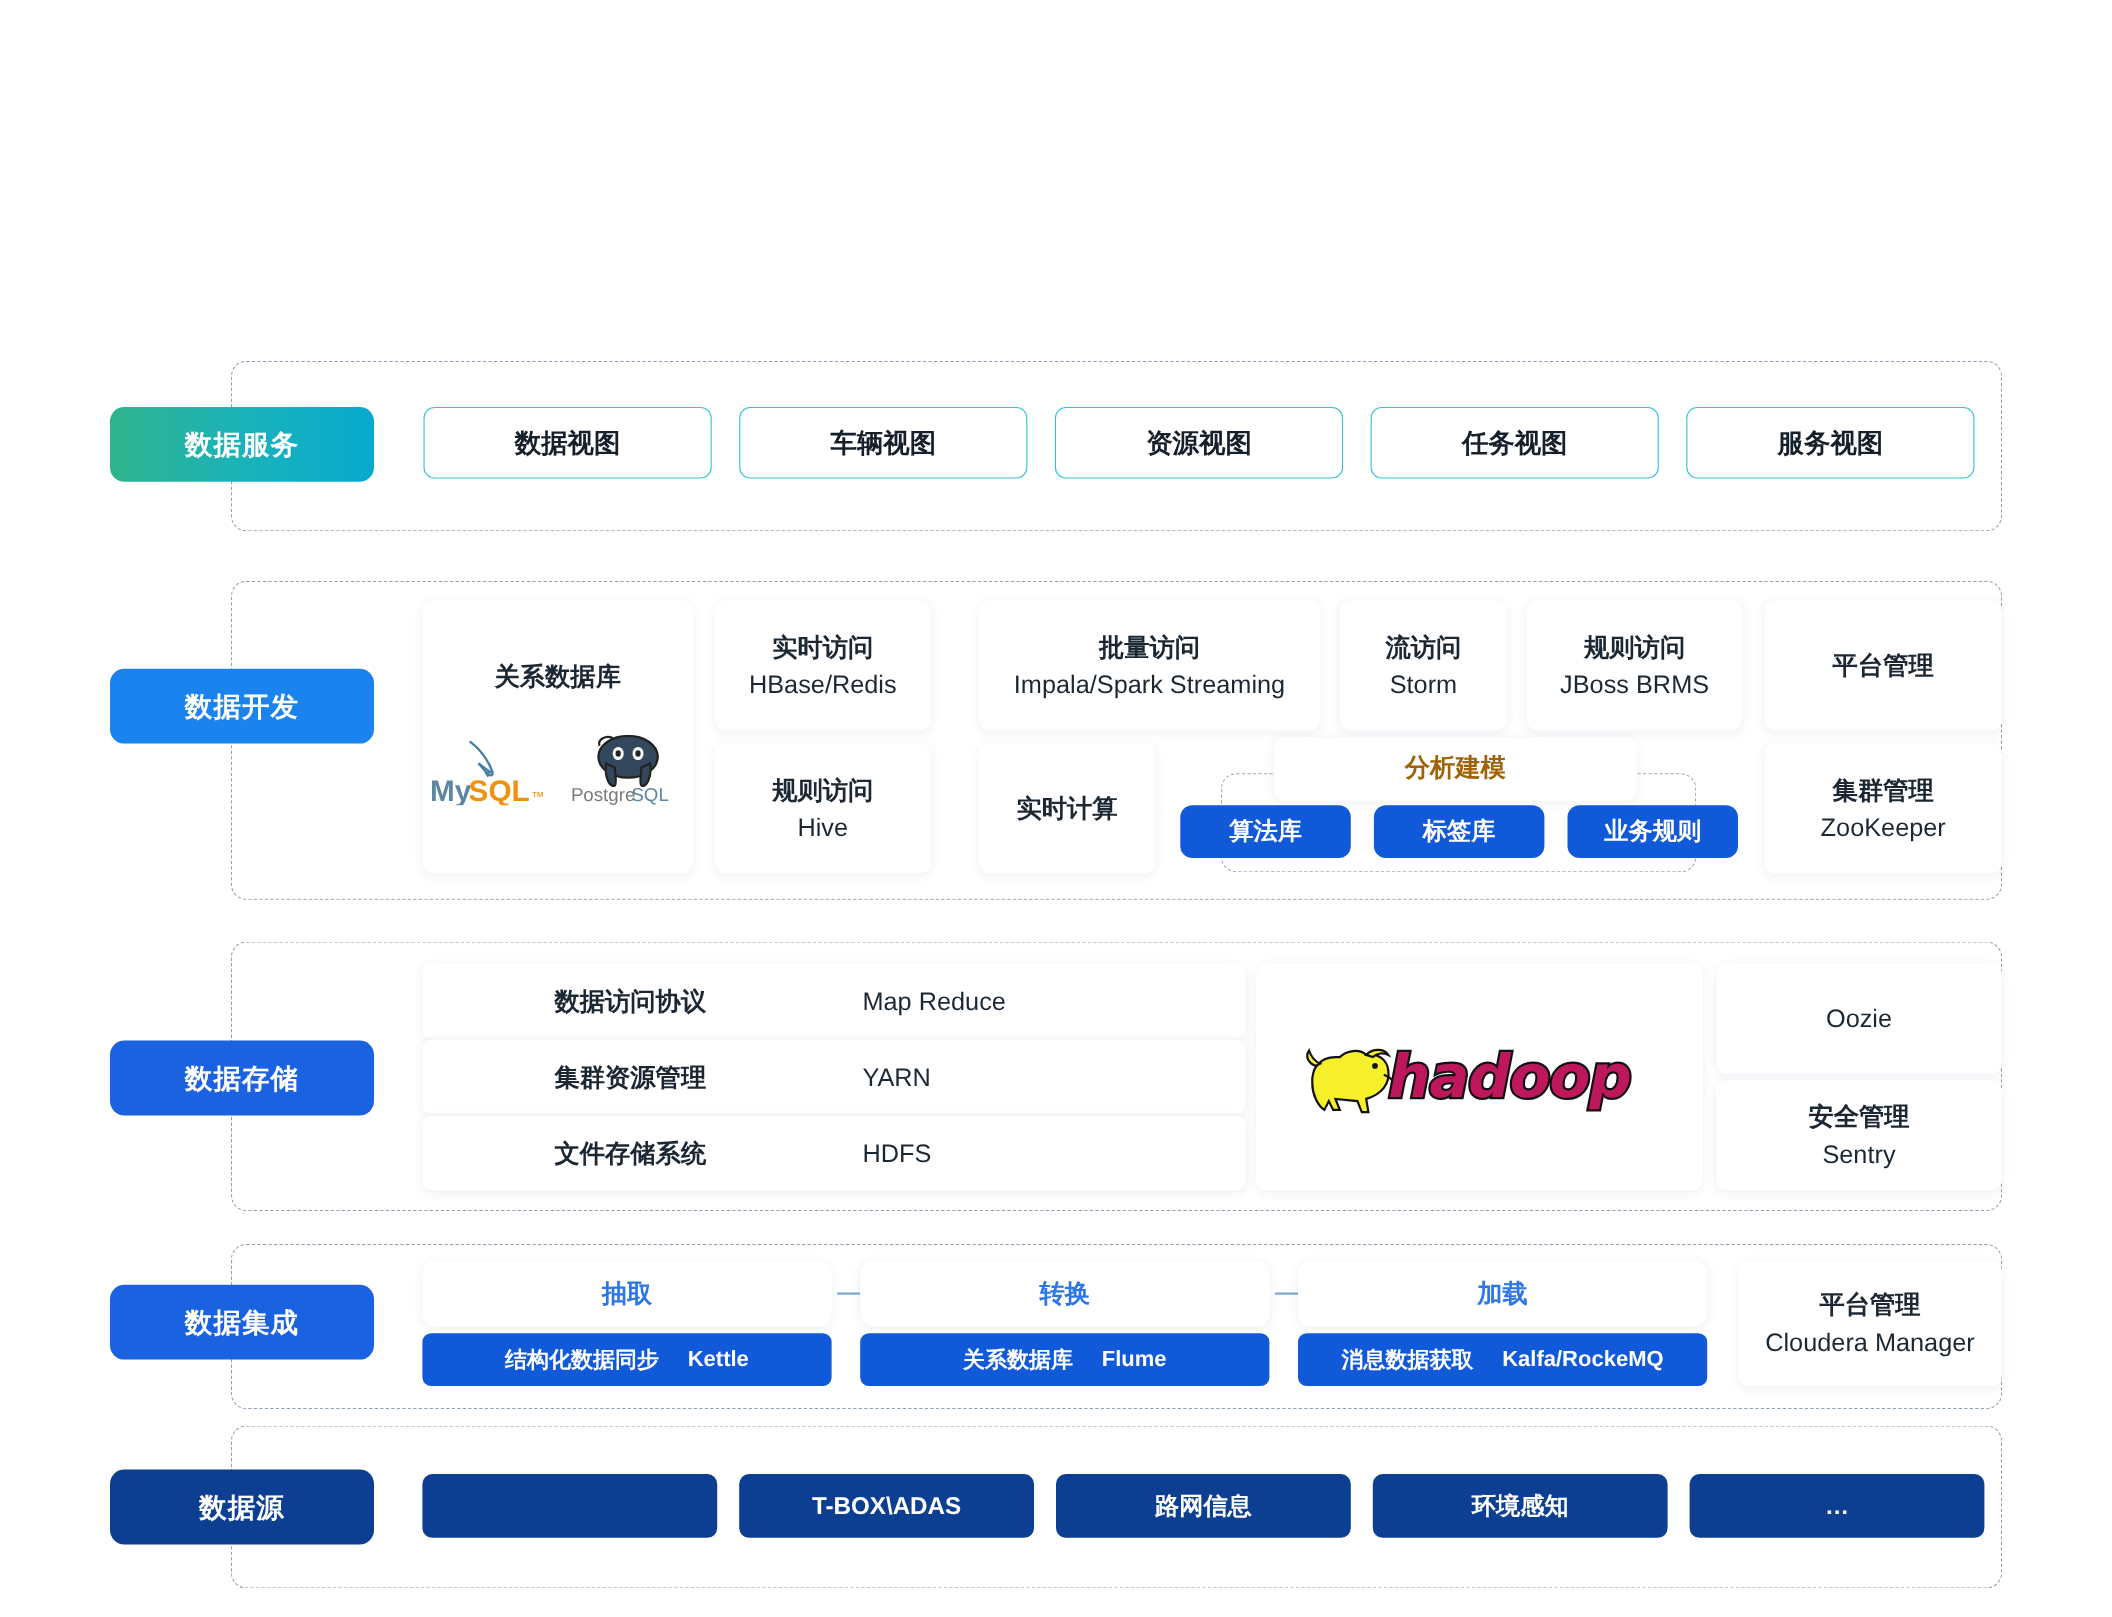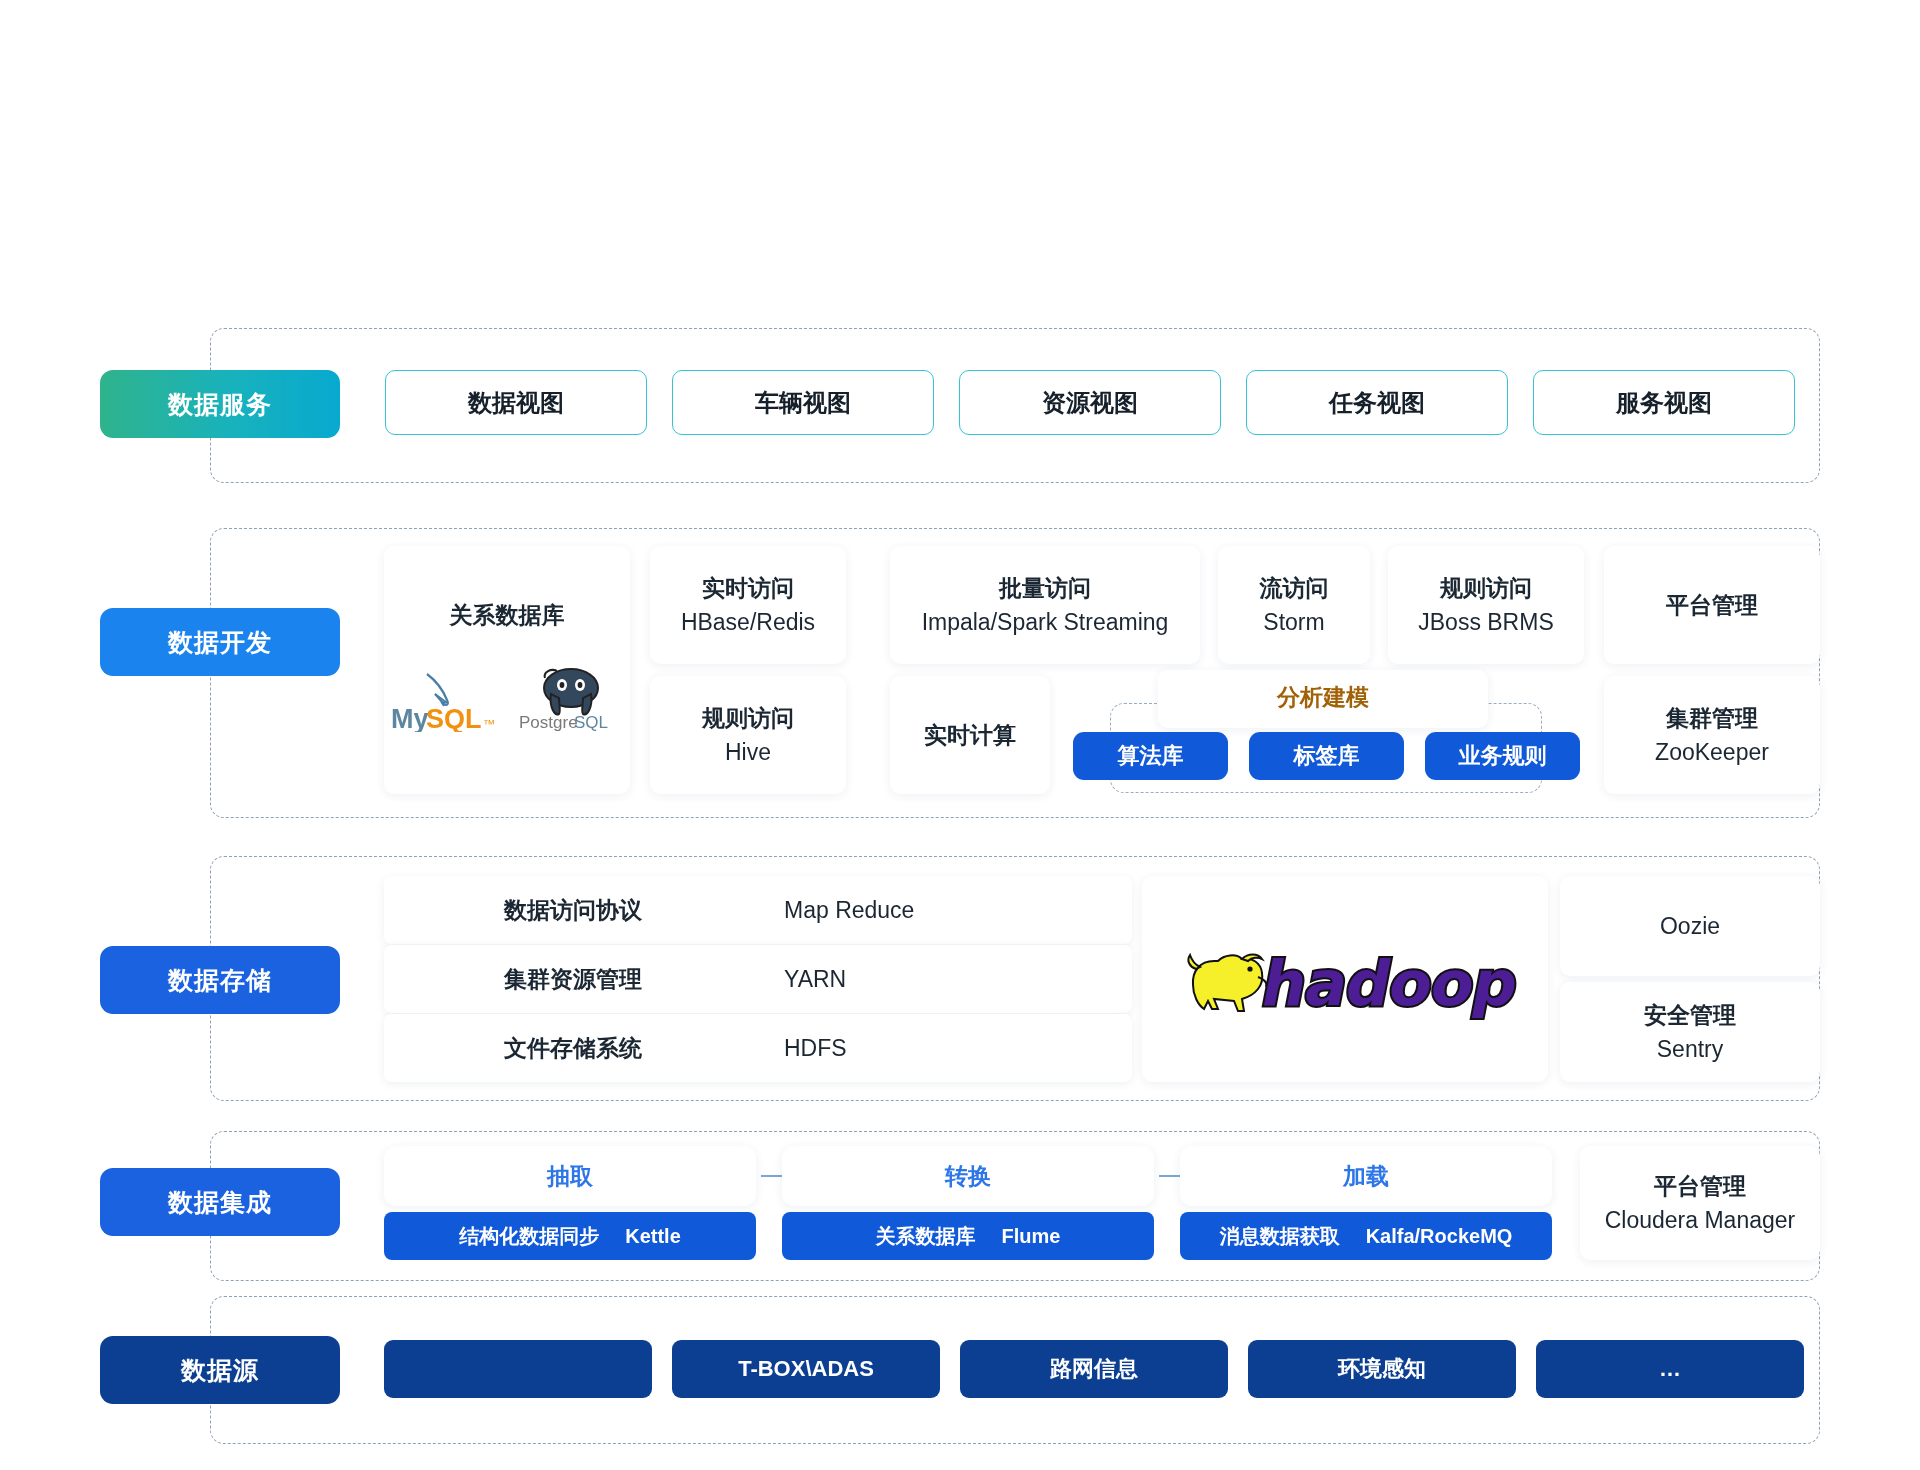--- a/index.html
+++ b/index.html
@@ -107,23 +107,23 @@
 
   
   .hadoop-card{
     position:absolute; background:#fff; border-radius:10px;
     box-shadow:0 2px 10px rgba(22,60,110,.075);
     display:flex; align-items:center; justify-content:center;
   }
   .hadoop{ position:relative; width:310px; height:92px; }
   .hadoop-text{
     position:absolute; left:72px; top:14px;
-    font-size:62px; font-style:italic; font-weight:700;
+    font-size:54px; font-style:italic; font-weight:700;
     font-family:"DejaVu Sans",sans-serif;
-    color:#4c1d95;
+    color:#be185d;
     -webkit-text-stroke:4px #111;
     paint-order:stroke fill;
     letter-spacing:-1px;
   }
 
   
   .etl-head{
     position:absolute;
     background:#fff; border-radius:12px;
     box-shadow:0 2px 10px rgba(22,60,110,.08);

